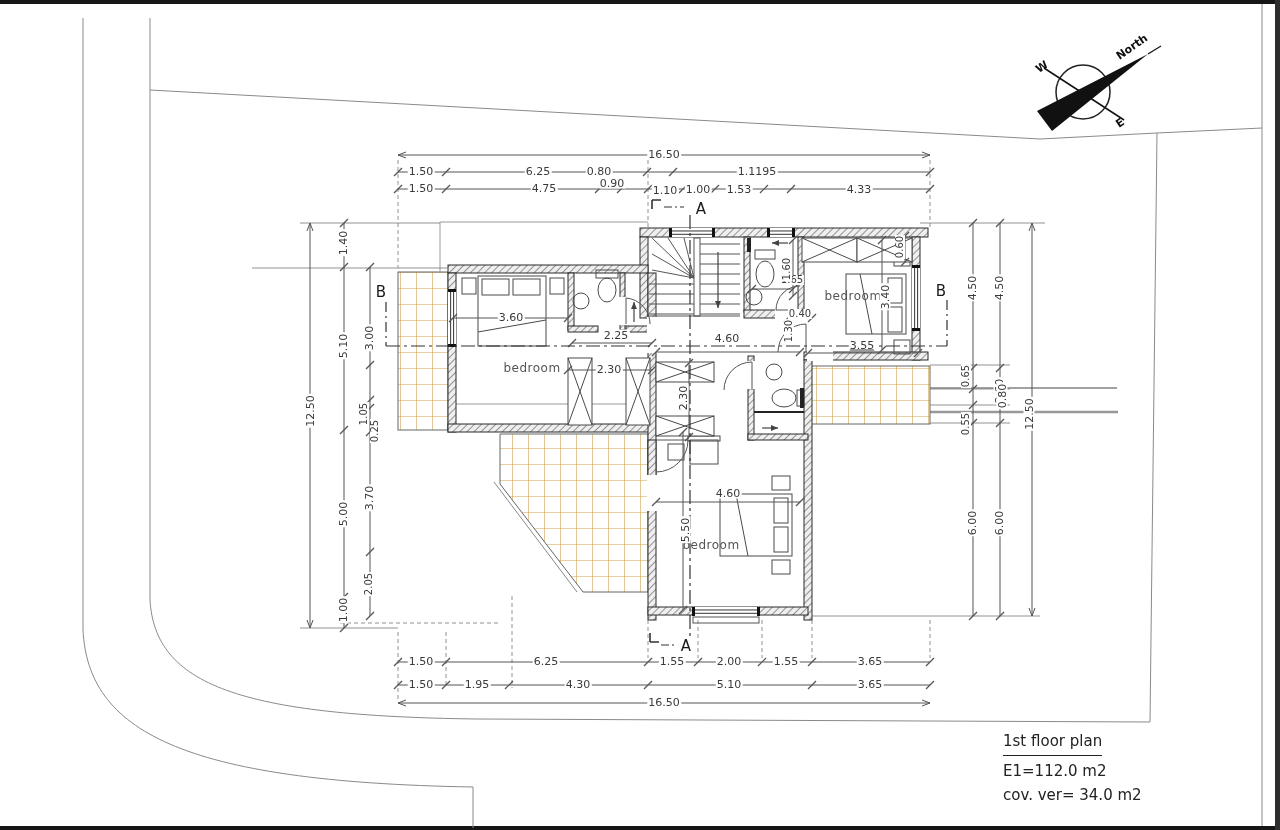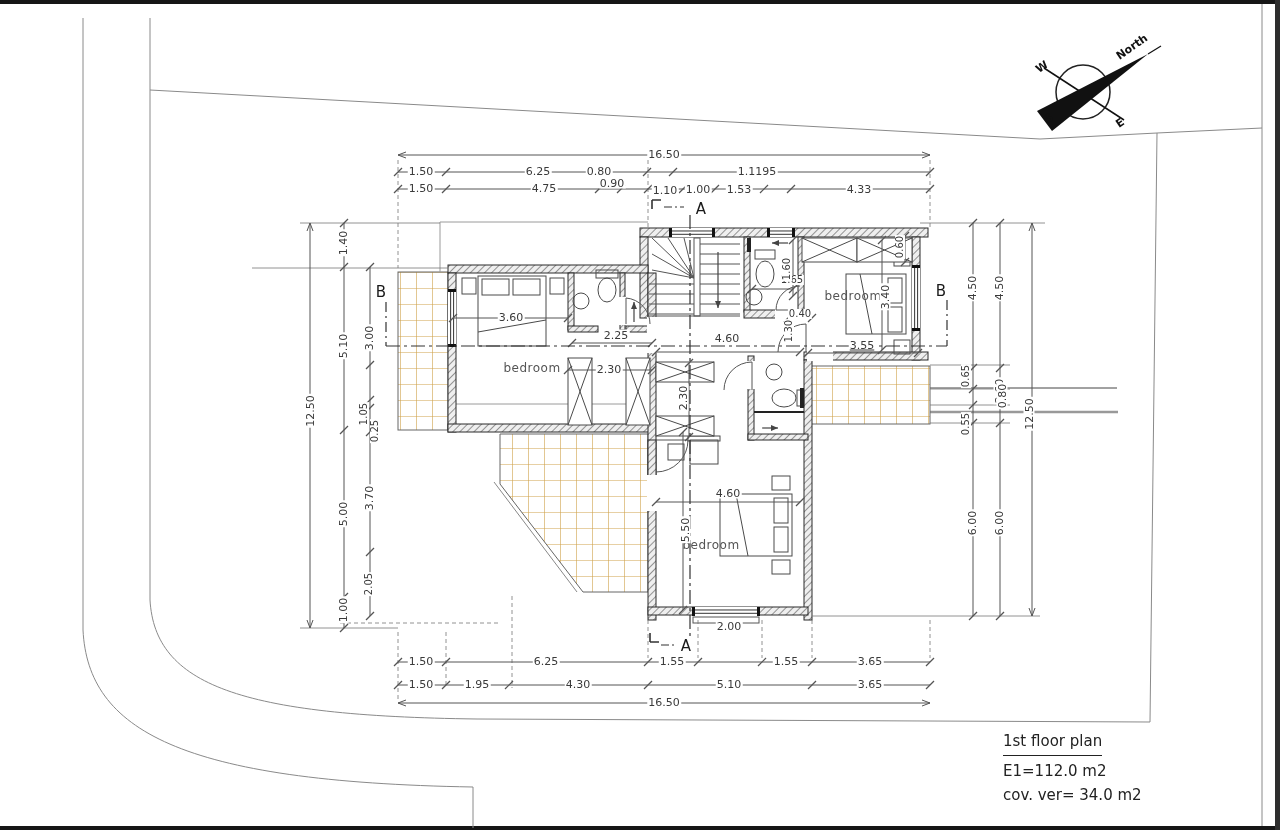--- a/index.html
+++ b/index.html
@@ -434,21 +434,21 @@
       <span class="lb" style="left: 421px; top: 188px;">1.50</span>
       <span class="lb" style="left: 520px; top: 188px; margin-left: 24px;">4.75</span>
       <span class="lb" style="left: 612px; top: 183px;">0.90</span>
       <span class="lb" style="left: 665px; top: 190px;">1.10</span>
       <span class="lb" style="left: 698px; top: 189px;">1.00</span>
       <span class="lb" style="left: 739px; top: 189px;">1.53</span>
       <span class="lb" style="left: 859px; top: 189px;">4.33</span>
       <span class="lb" style="left: 421px; top: 661px;">1.50</span>
       <span class="lb" style="left: 546px; top: 661px;">6.25</span>
       <span class="lb" style="left: 672px; top: 661px;">1.55</span>
-      <span class="lb" style="left: 729px; top: 626px;">2.00</span>
+      <span class="lb" style="left: 729px; top: 661px;">2.00</span>
       <span class="lb" style="left: 786px; top: 661px;">1.55</span>
       <span class="lb" style="left: 870px; top: 661px;">3.65</span>
       <span class="lb" style="left: 421px; top: 684px;">1.50</span>
       <span class="lb" style="left: 477px; top: 684px;">1.95</span>
       <span class="lb" style="left: 578px; top: 684px;">4.30</span>
       <span class="lb" style="left: 729px; top: 684px;">5.10</span>
       <span class="lb" style="left: 870px; top: 684px;">3.65</span>
       <span class="lb" style="left: 664px; top: 702px;">16.50</span>
       <span class="lb v" style="left: 310px; top: 411px;">12.50</span>
       <span class="lb v" style="left: 343px; top: 243px;">1.40</span>

